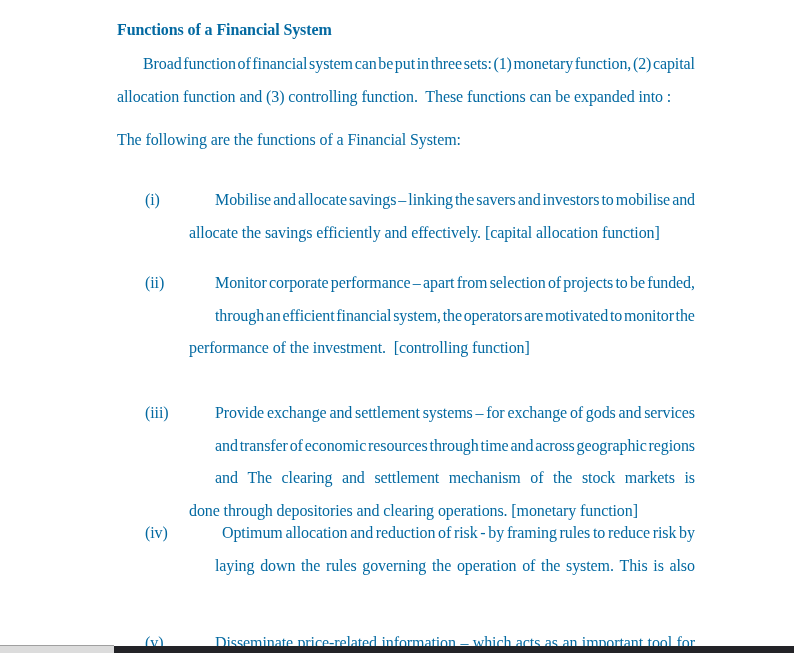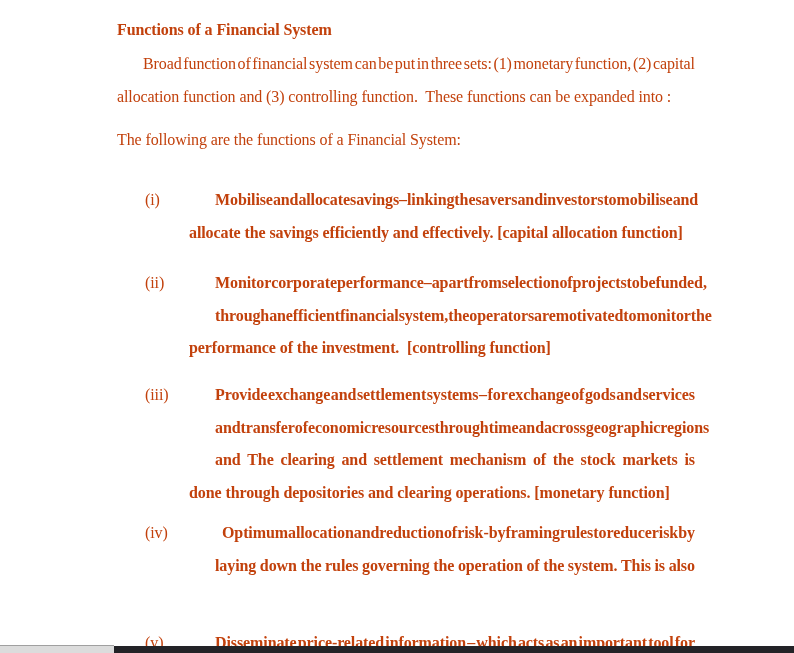--- a/index.html
+++ b/index.html
@@ -6,21 +6,21 @@
   body {
     width: 794px; height: 653px;
     background: #ffffff;
     font-family: "Liberation Serif", "DejaVu Serif", serif;
   }
   .page {
     position: relative;
     width: 794px; height: 653px;
     overflow: hidden;
     background: #ffffff;
-    color: #c2410c;
+    color: #0369a1;
     font-size: 16px;
     letter-spacing: -0.1px;
   }
   .title {
     position: absolute;
     left: 117px; top: 14px;
     margin: 0;
     font-size: 16px;
     font-weight: bold;
     line-height: 32.5px;
@@ -52,21 +52,21 @@
     display: flex;
     align-items: flex-start;
   }
   .num {
     flex: none;
     width: 72px;
     padding-left: 28px;
     box-sizing: border-box;
     line-height: 32.5px;
   }
-  .lines { flex: 1 1 auto; min-width: 0; font-weight: bold; }
+  .lines { flex: 1 1 auto; min-width: 0; }
   .bar-light {
     position: absolute;
     left: 0; top: 645px;
     width: 114px; height: 8px;
     background: #dcdcdc;
     border-top: 1px solid #a0a0a0;
     box-sizing: border-box;
     z-index: 5;
   }
   .bar-dark {
@@ -160,21 +160,21 @@
           <span>are</span>
           <span>motivated</span>
           <span>to</span>
           <span>monitor</span>
           <span>the</span>
         </div>
       <div class="line">performance of the investment.  [controlling function]</div>
     </div>
   </div>
 
-  <div class="item" style="top:379px">
+  <div class="item" style="top:397px">
     <div class="num">(iii)</div>
     <div class="lines">
       <div class="line j">
           <span>Provide</span>
           <span>exchange</span>
           <span>and</span>
           <span>settlement</span>
           <span>systems</span>
           <span>–</span>
           <span>for</span>

